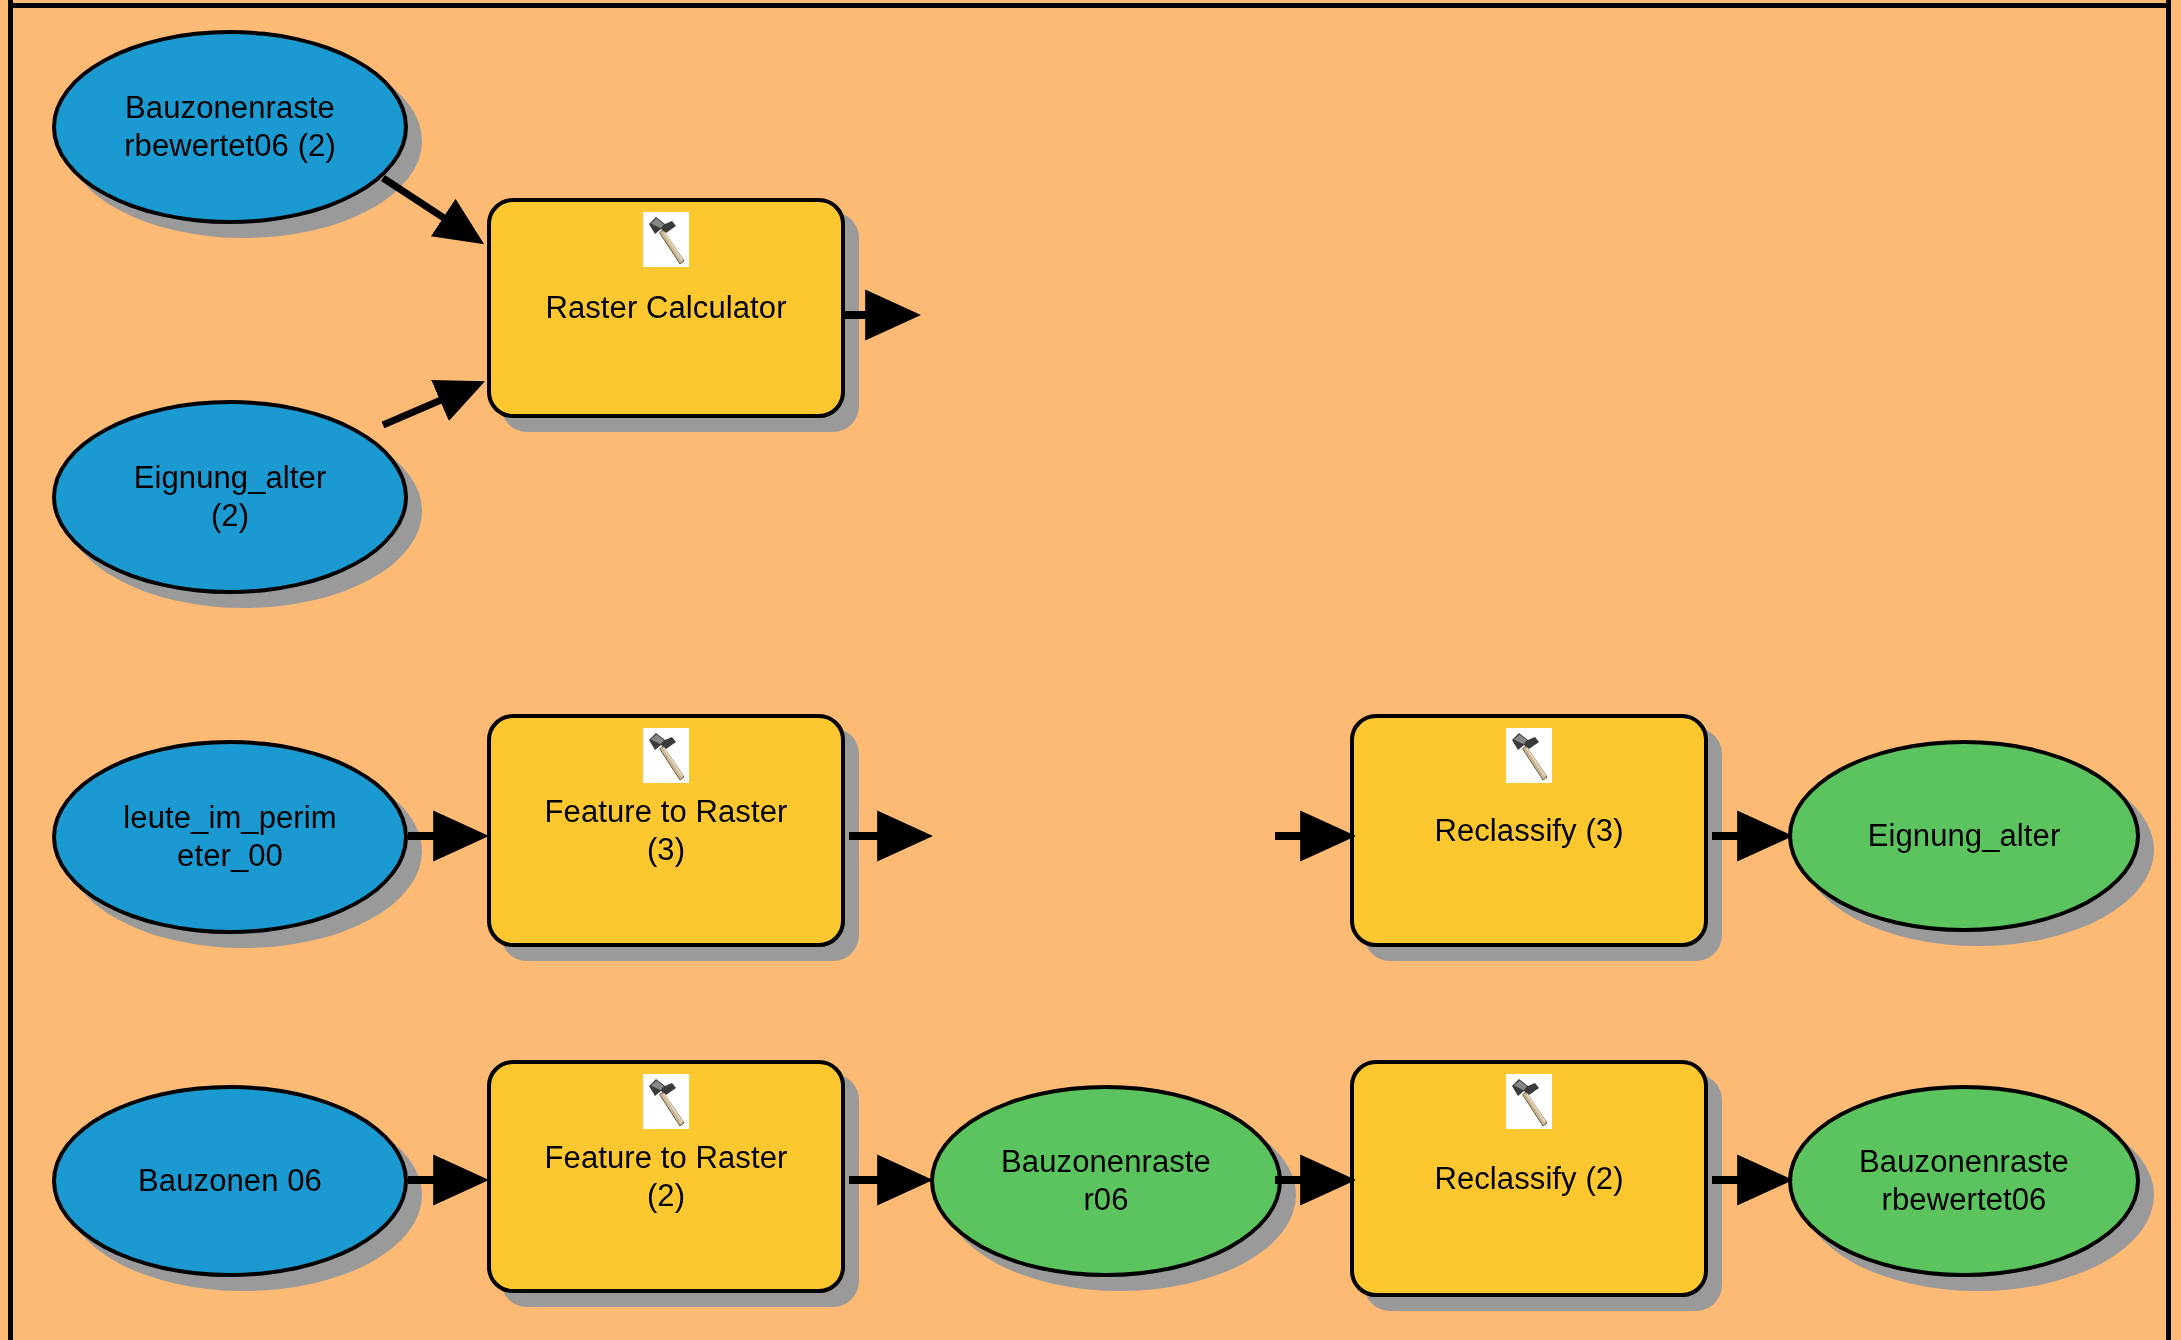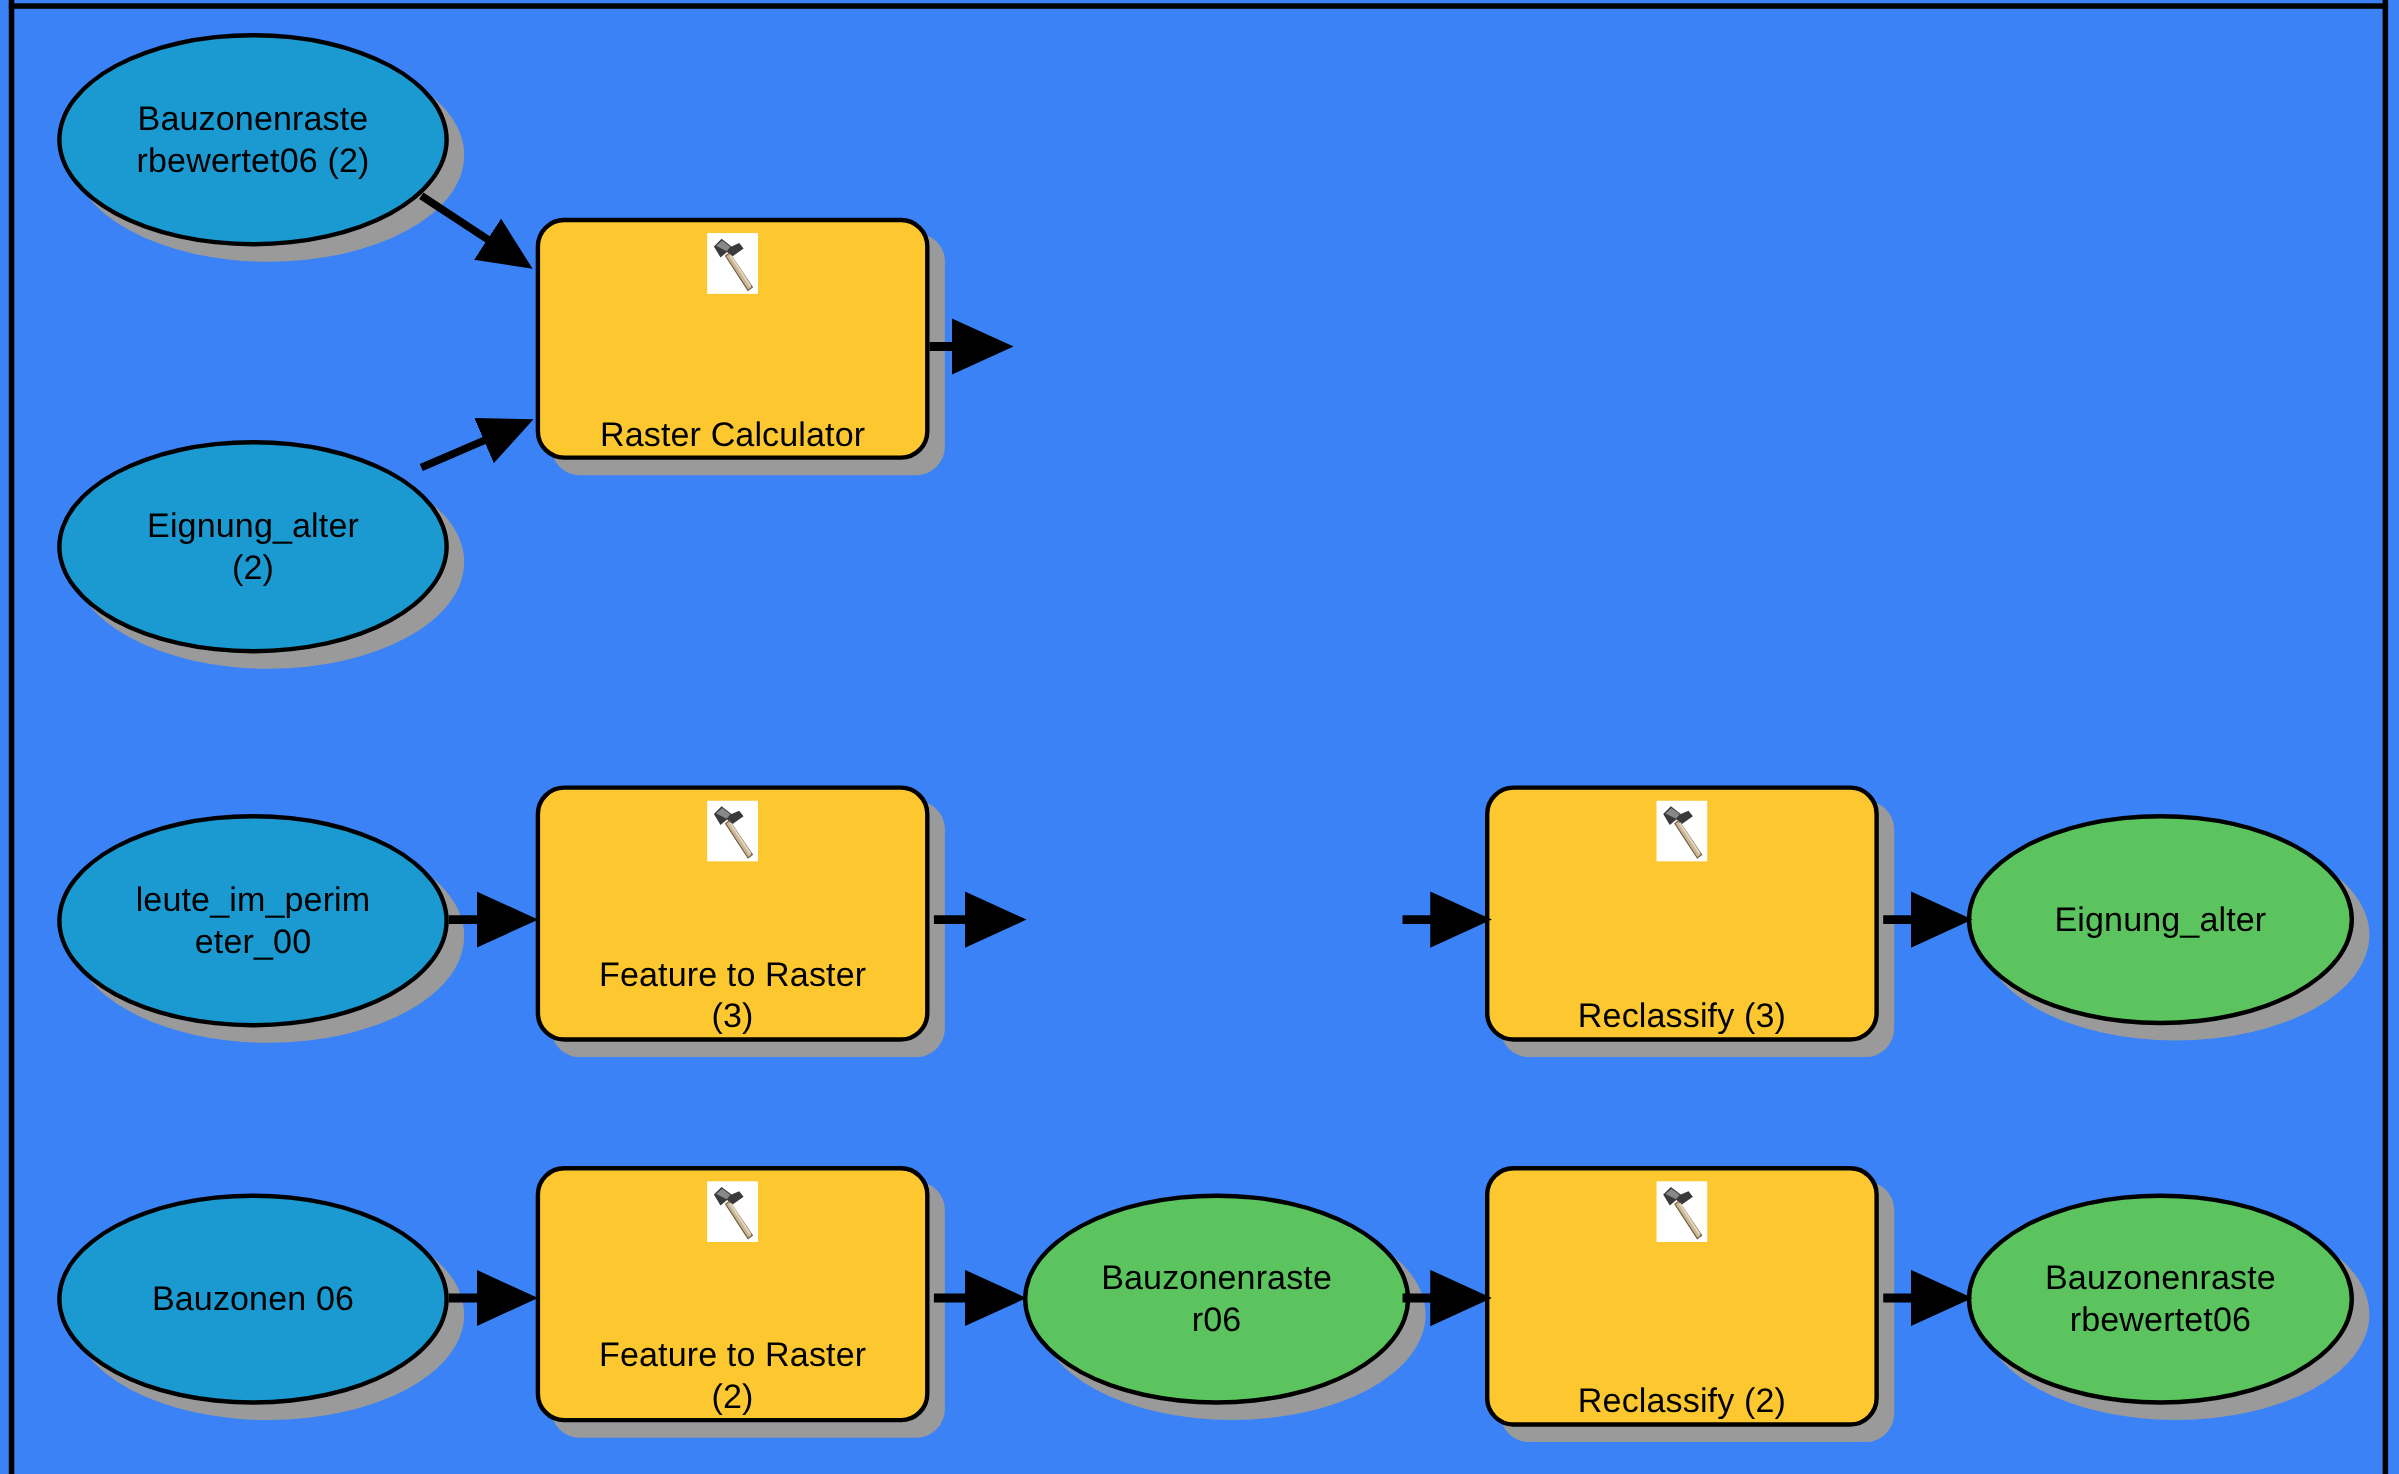--- a/index.html
+++ b/index.html
@@ -5,21 +5,21 @@
 <style>
   html, body {
     margin: 0;
     padding: 0;
     background: #ffffff;
   }
   #canvas {
     position: relative;
     width: 2181px;
     height: 1340px;
-    background: #3b82f6;
+    background: #fdba74;
     overflow: hidden;
     font-family: "Liberation Sans", sans-serif;
   }
 
   
   .frame-line {
     position: absolute;
     background: #000000;
   }
   .frame-left  { left: 8px;   top: 0px;    width: 5px;  height: 1340px; }
@@ -61,21 +61,21 @@
   .node.ellipse .body {
     border-radius: 50%;
     background: #1b9ad1;
   }
   .node.ellipse.green .body {
     background: #5cc45f;
   }
   .node.tool .body {
     border-radius: 26px;
     background: #fdc82f;
-    align-items: flex-end;
+    align-items: center;
   }
 
   .node .label {
     position: relative;
     z-index: 2;
     text-align: center;
     color: #000000;
     font-size: 31px;
     line-height: 1.22;
     letter-spacing: 0.1px;

